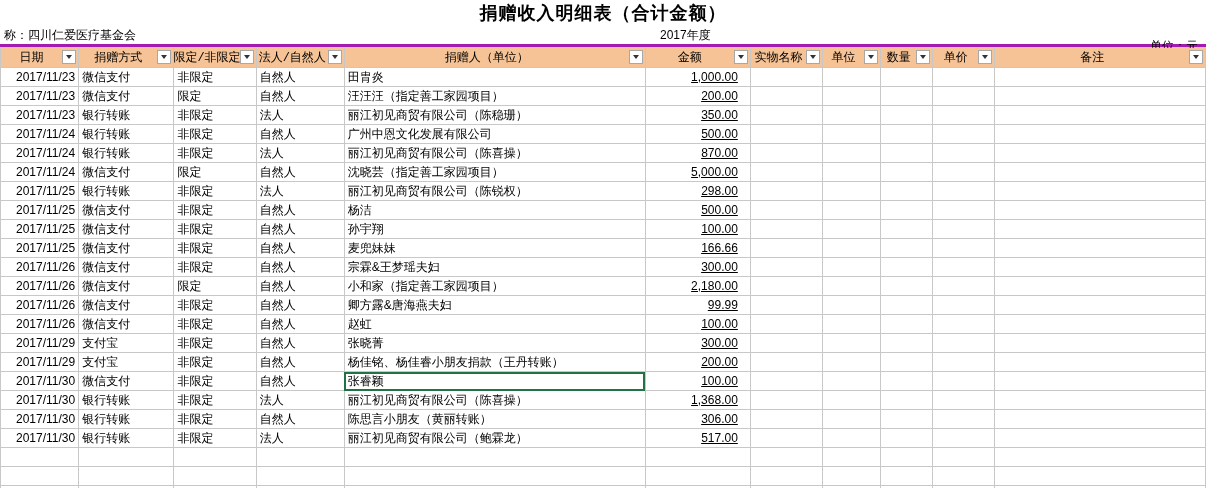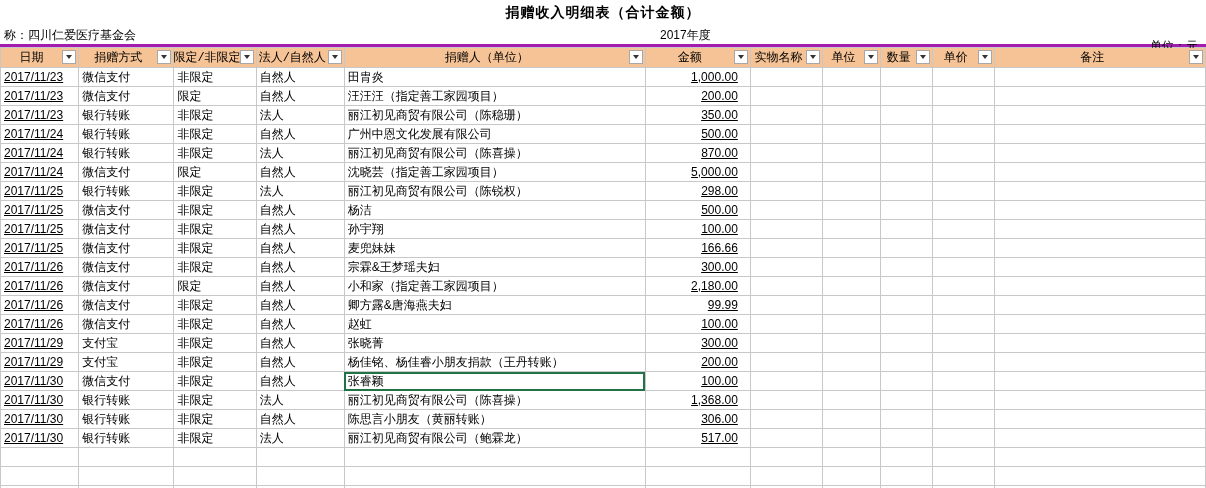--- a/index.html
+++ b/index.html
@@ -20,21 +20,21 @@
     width: 1206px;
     height: 488px;
   }
   .title-row {
     height: 26px;
     display: flex;
     align-items: center;
     justify-content: center;
   }
   .doc-title {
-    font-size: 14px;
+    font-size: 18px;
     font-weight: bold;
     letter-spacing: 1px;
     font-family: Liberation Serif, serif;
   }
   .meta-row {
     position: relative;
     height: 18px;
     border-bottom: 3px solid #a21caf;
     font-size: 12px;
   }
@@ -104,21 +104,21 @@
     border-right: 3px solid transparent;
     border-top: 4px solid #333;
   }
   td .cell {
     padding: 0 3px;
     height: 18px;
     line-height: 18px;
     overflow: hidden;
     white-space: nowrap;
   }
-  .c-date { text-align: left; text-decoration: underline; }
+  .c-date { text-align: right; }
   .c-left { text-align: left; }
   .c-amount { text-align: right; padding-right: 12px !important; text-decoration: underline; }
   .selected-cell {
     outline: 2px solid #217346;
     outline-offset: -2px;
     margin-left: 32px;
   }
   .empty-rows td { height: 18px; }
 </style>
 </head>

